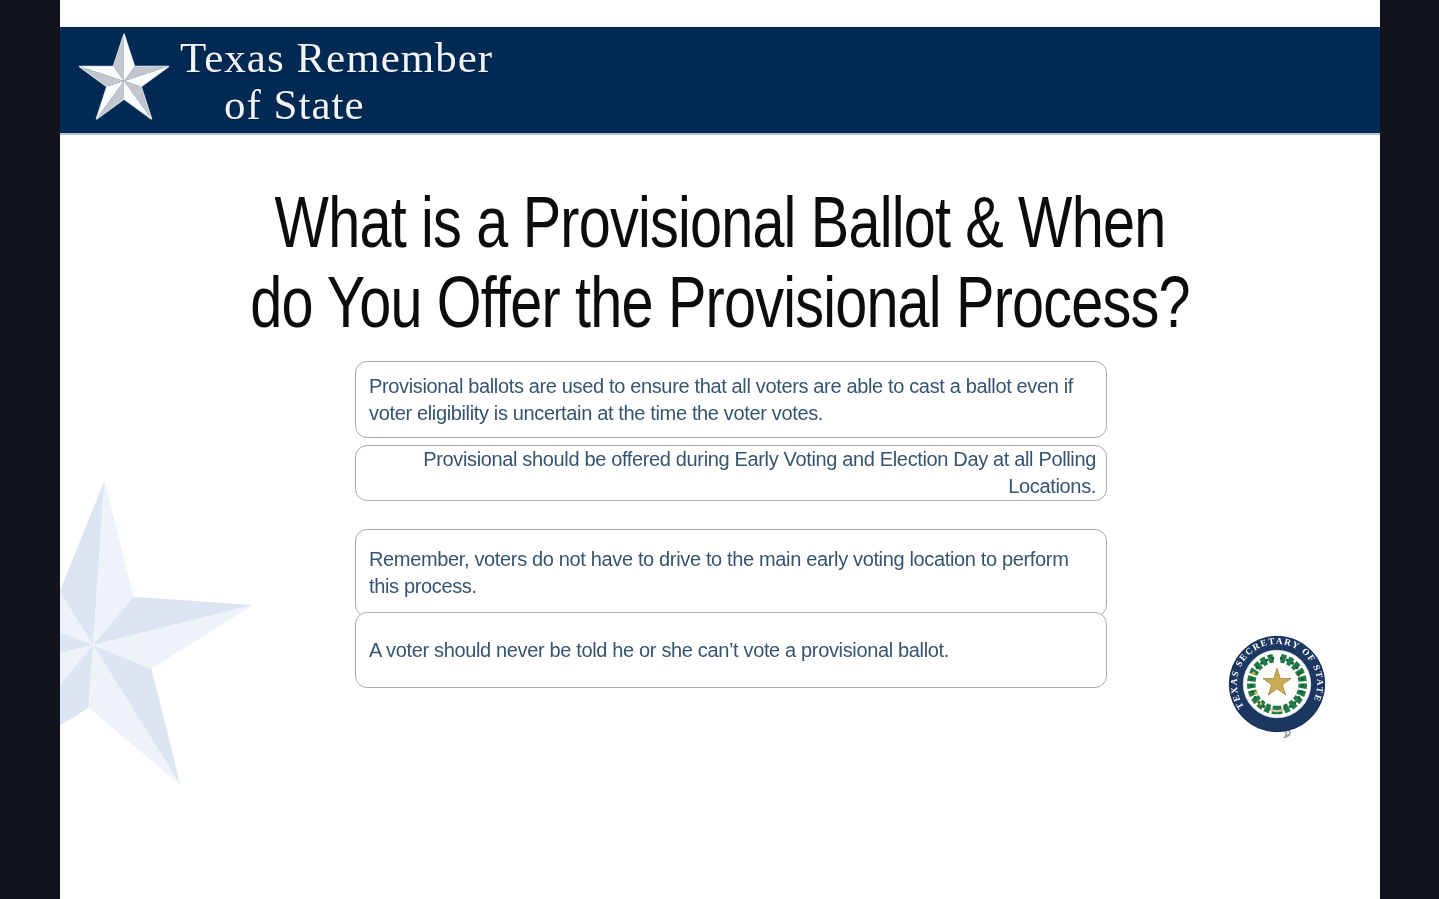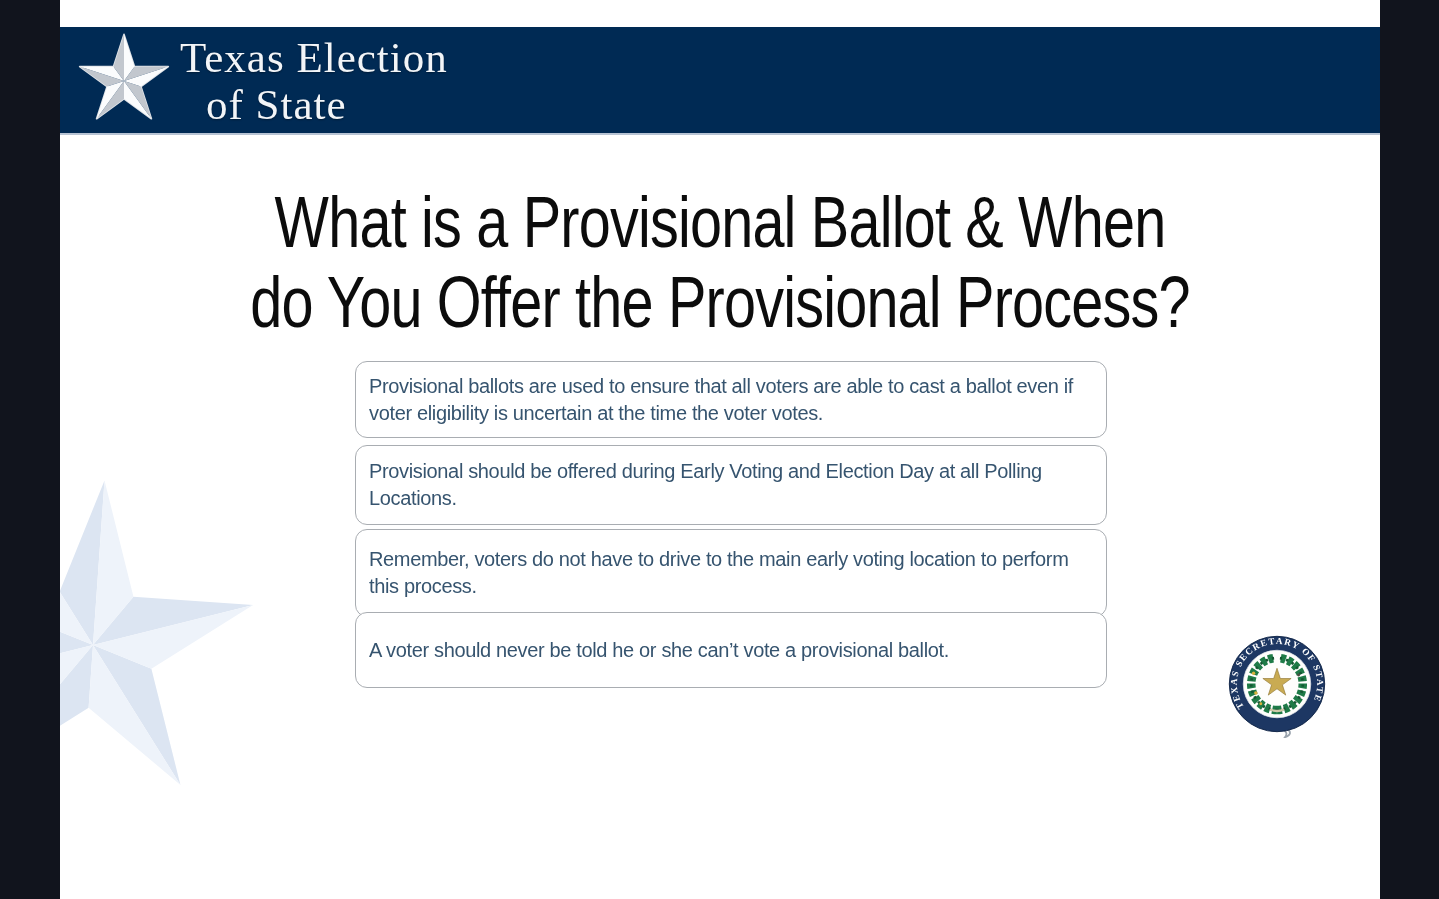--- a/index.html
+++ b/index.html
@@ -20,42 +20,42 @@
     background:#002a54;border-bottom:2px solid #b7c3d3;
   }
   .brand-star{position:absolute;left:16px;top:6px;}
   .brand-text{
     position:absolute;left:120px;top:7px;
     font-family:"Liberation Serif",serif;
     font-size:43px;line-height:47px;color:#f2f5f8;
     text-shadow:0 1px 2px rgba(0,0,0,0.35);
     letter-spacing:1px;
   }
-  .brand-text .line2{margin-left:26px;}
+  .brand-text .line2{margin-left:44px;}
   .slide-title{
     position:absolute;left:0;top:182px;width:1320px;margin:0;
     text-align:center;font-weight:400;color:#0c0c0c;
     font-size:72px;line-height:80px;letter-spacing:-1px;
     transform:scaleX(0.80);transform-origin:50% 0;
     font-family:"Liberation Sans",sans-serif;
   }
   .slide-title span{display:block;}
   .info-box{
     position:absolute;left:283px;width:752px;
     background:#ffffff;border:1.5px solid #a9adb2;border-radius:12px;
     box-sizing:border-box;display:flex;align-items:center;
     padding:6px 10px 6px 13px;
     margin-left:12px;
   }
   .info-box p{
     margin:0;font-size:20px;line-height:27px;letter-spacing:-0.35px;
     color:#36546f;
   }
   .box-1{top:361px;height:77px;}
-  .box-2{top:445px;height:80px;}
+  .box-2{top:445px;height:56px;text-align:right;}
   .box-3{top:529px;height:88px;}
   .box-4{top:612px;height:76px;}
   .watermark-star{position:absolute;left:-137px;top:475px;}
   .seal{position:absolute;left:1163px;top:630px;}
   .seal text{
     font-family:"Liberation Serif",serif;font-weight:bold;
     font-size:10.2px;letter-spacing:1.55px;fill:#ffffff;
   }
 </style>
 </head>
@@ -67,21 +67,21 @@
 
   <header class="brand-band">
     <svg class="brand-star" width="96" height="96" viewBox="-170 -170 340 340">
       <g>
         <path fill="none" stroke="#dde1e6" stroke-width="6" stroke-linejoin="round" d="M0 -165 L37 -50.9 L156.9 -51 L59.9 19.5 L97 133.5 L0 63 L-97 133.5 L-59.9 19.5 L-156.9 -51 L-37 -50.9 Z"></path>
         <path fill="#c2c7ce" d="M0 0 L-37 -50.9 L0 -165 Z M0 0 L37 -50.9 L156.9 -51 Z M0 0 L59.9 19.5 L97 133.5 Z M0 0 L0 63 L-97 133.5 Z M0 0 L-59.9 19.5 L-156.9 -51 Z"></path>
         <path fill="#fbfcfd" d="M0 0 L0 -165 L37 -50.9 Z M0 0 L156.9 -51 L59.9 19.5 Z M0 0 L97 133.5 L0 63 Z M0 0 L-97 133.5 L-59.9 19.5 Z M0 0 L-156.9 -51 L-37 -50.9 Z"></path>
       </g>
     </svg>
     <div class="brand-text">
-      <div class="line1">Texas Election</div>
+      <div class="line1">Texas Remember</div>
       <div class="line2">of State</div>
     </div>
   </header>
 
   <h1 class="slide-title">
     <span>What is a Provisional Ballot &amp; When</span>
     <span>do You Offer the Provisional Process?</span>
   </h1>
 
   <div class="info-box box-1">

